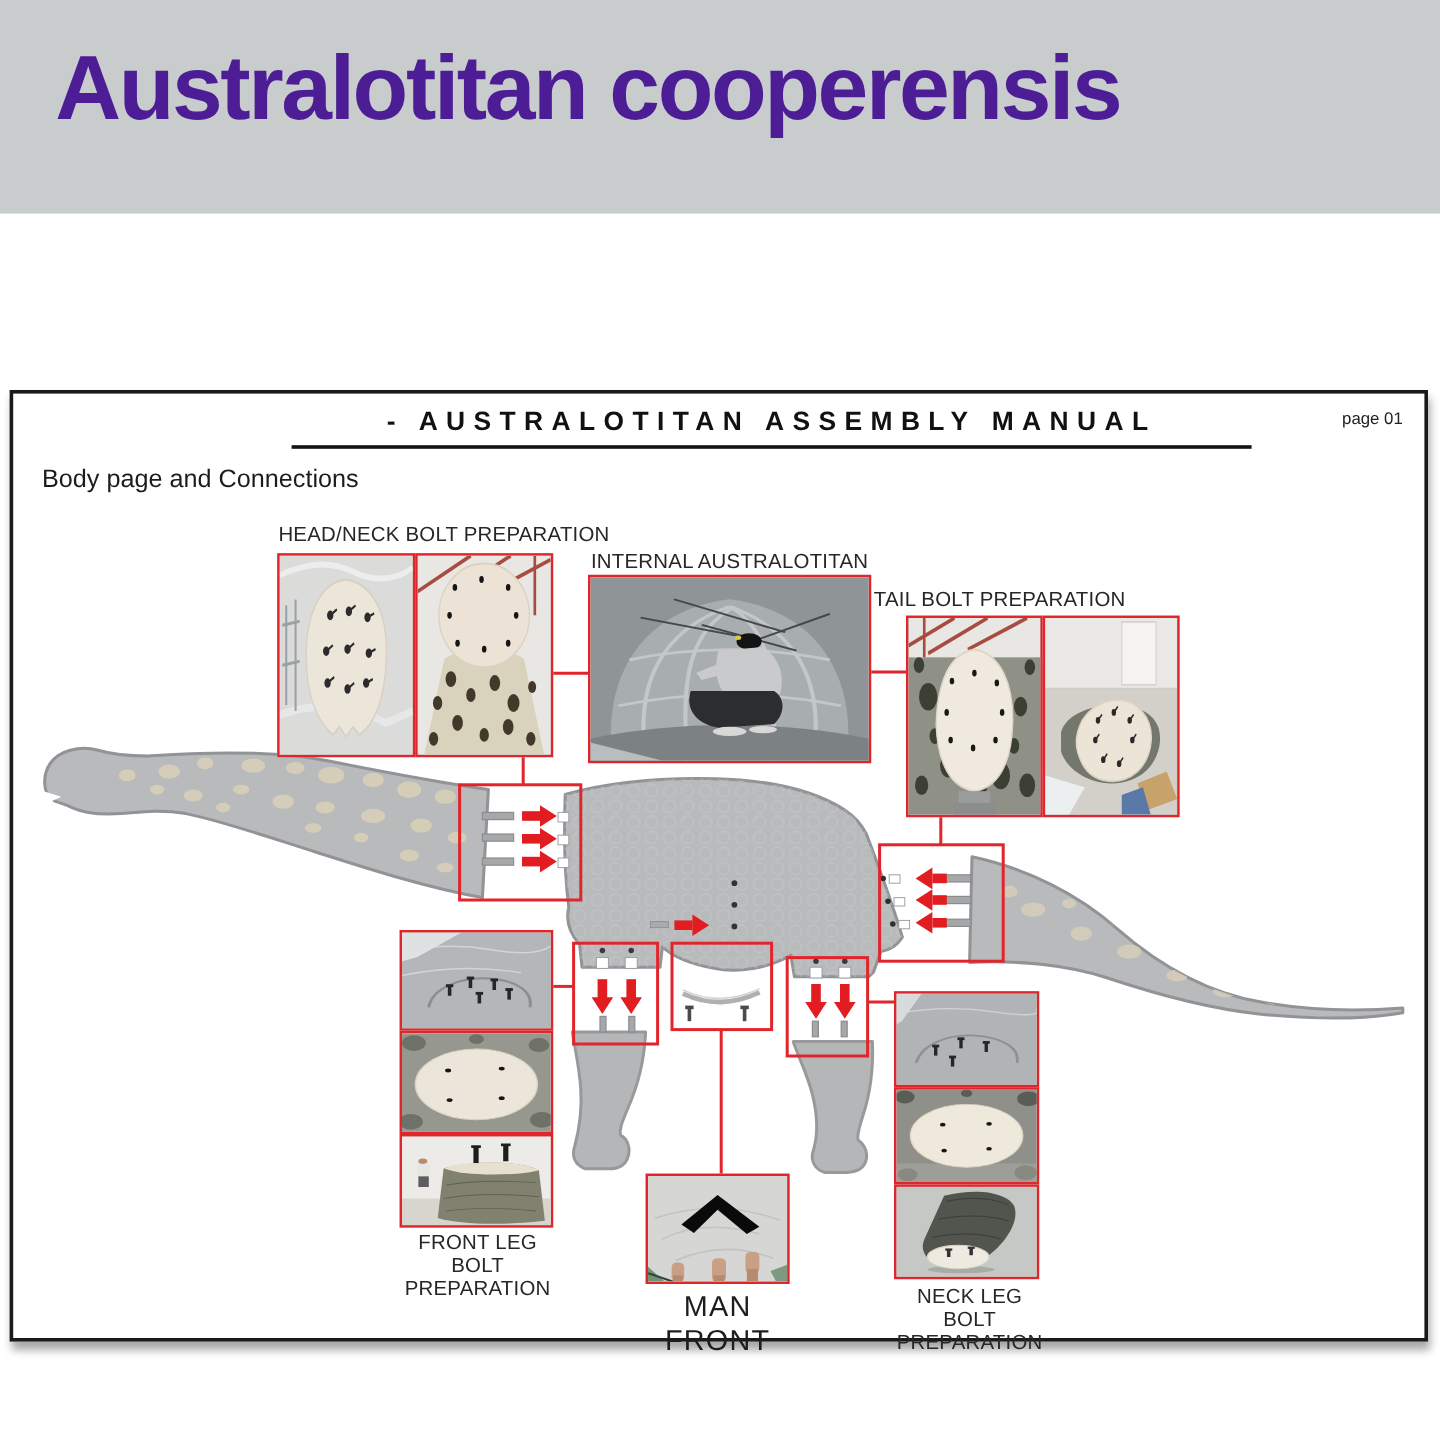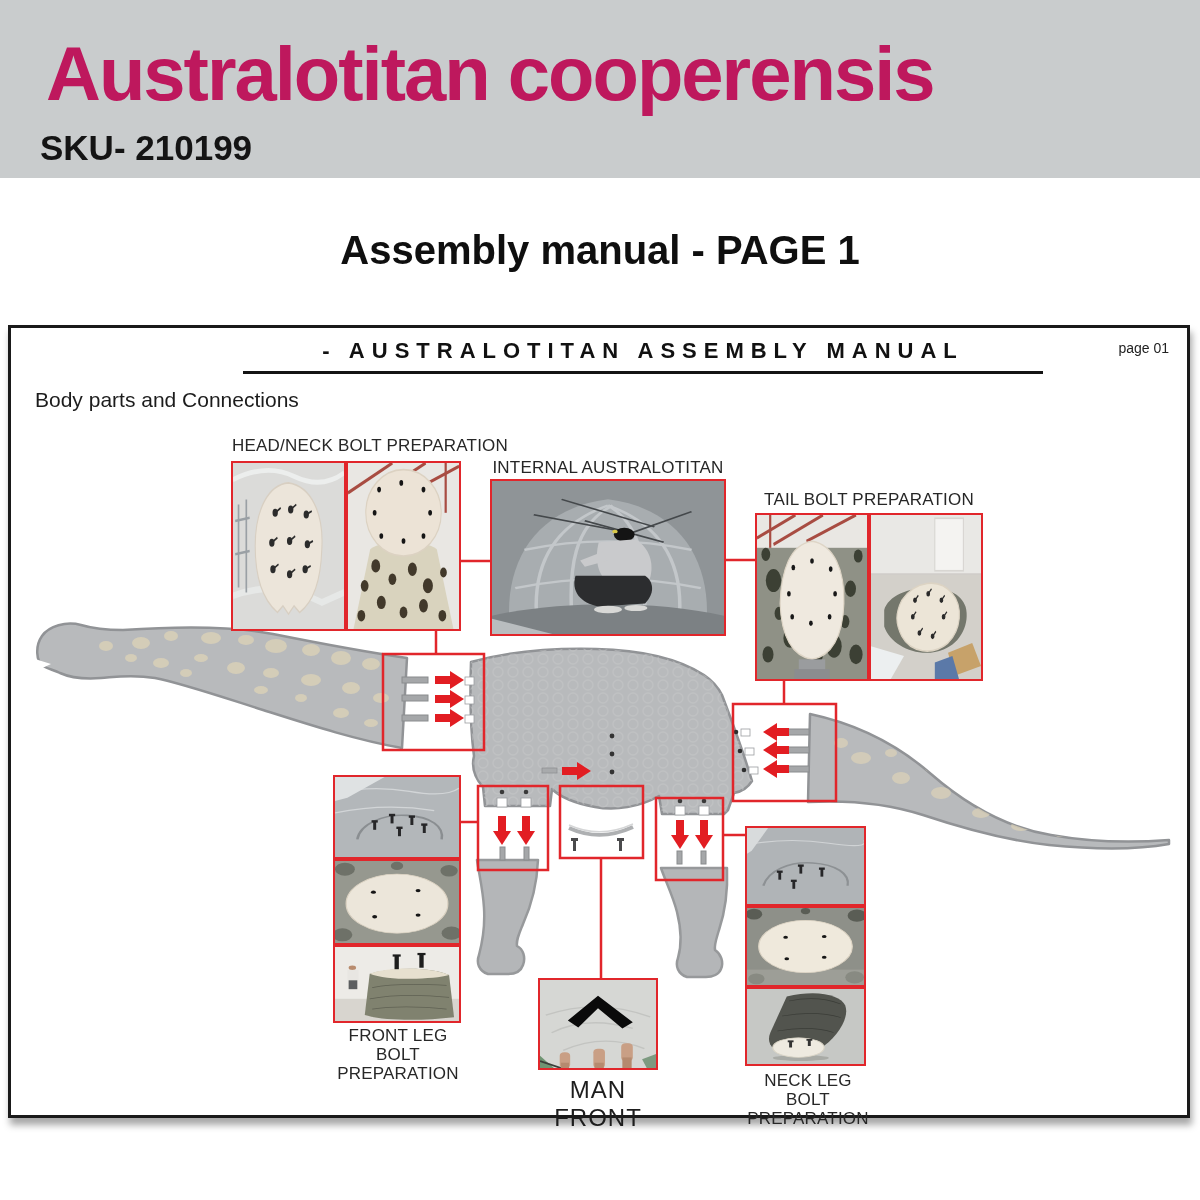--- a/index.html
+++ b/index.html
@@ -1,21 +1,21 @@
 <!DOCTYPE html>
 <html><head>
 <meta charset="utf-8">
 <style>
   html,body{margin:0;padding:0;background:#ffffff;}
   #page{position:relative;width:1200px;height:1200px;background:#ffffff;overflow:hidden;
         font-family:"Liberation Sans",sans-serif;color:#1a1a1a;}
   
   #banner{position:absolute;left:0;top:0;width:1200px;height:178px;background:#c9cccd;}
   #banner .title{position:absolute;left:46px;top:30px;font-size:76px;font-weight:700;
-                 letter-spacing:-2px;color:#be185d;white-space:nowrap;}
+                 letter-spacing:-2px;color:#4c1d95;white-space:nowrap;}
   #banner .sku{position:absolute;left:40px;top:128px;font-size:35px;font-weight:700;color:#141414;}
   
   #subtitle{position:absolute;left:0;top:228px;width:1200px;text-align:center;
             font-size:40px;font-weight:700;color:#0f0f0f;}
   
   #mainbox{position:absolute;left:8px;top:325px;width:1182px;height:793px;background:#ffffff;
            border:3px solid #1a1a1a;box-sizing:border-box;box-shadow:2px 7px 7px rgba(0,0,0,0.35);}
   #mb-header{position:absolute;left:232px;top:10px;width:800px;text-align:center;
              font-size:22px;font-weight:700;letter-spacing:7px;color:#111;
              border-bottom:3px solid #141414;padding-bottom:7px;white-space:nowrap;}
@@ -31,30 +31,28 @@
   
   #diagram{position:absolute;left:0;top:0;width:1176px;height:787px;}
 </style>
 </head>
 <body>
 
 <div id="page">
 
   <div id="banner">
     <div class="title">Australotitan cooperensis</div>
-    <div class="sku">SKU- 210199</div>
   </div>
 
-  <div id="subtitle">Assembly manual - PAGE 1</div>
 
   <div id="mainbox">
 
     <div id="mb-header">- AUSTRALOTITAN ASSEMBLY MANUAL</div>
     <div id="mb-page">page 01</div>
-    <div id="mb-section">Body parts and Connections</div>
+    <div id="mb-section">Body page and Connections</div>
 
     <svg id="diagram" viewBox="0 0 1176 787">
       <defs>
         <pattern id="scales" width="15" height="13" patternUnits="userSpaceOnUse">
           <circle cx="7" cy="6" r="5" fill="none" stroke="#c7c8c9" stroke-width="1.4"></circle>
         </pattern>
         <clipPath id="clipNeck">
           <path d="M32,338 C25,333 24,318 31,308 C38,298 55,293 70,297 C80,300 96,302 112,302
                    C170,298 222,298 262,306 C312,316 362,325 396,330 L391,420
                    C345,412 296,396 252,382 C208,368 170,355 144,350 C120,346 104,349 90,350
@@ -365,21 +363,21 @@
           <circle cx="53" cy="33" r="1.2" fill="#d8c84a"></circle>
           <path d="M46,40 C44,52 46,62 50,66 L68,64 C70,54 68,44 62,38 Z" fill="#c9cacc"></path>
           <polygon points="48,46 38,52 40,56 50,52" fill="#c9cacc"></polygon>
           <path d="M36,62 C34,72 38,80 46,82 L66,80 C70,74 70,66 66,62 Z" fill="#2c2d2f"></path>
           <ellipse cx="50" cy="84" rx="6" ry="2.5" fill="#d8d8d6"></ellipse>
           <ellipse cx="62" cy="83" rx="5" ry="2" fill="#d8d8d6"></ellipse>
         </g>
       </svg>
     </div>
 
-    <div class="plabel center" style="left:744px;top:162px;width:228px;">TAIL BOLT PREPARATION</div>
+    <div class="plabel center" style="left:708px;top:162px;width:228px;">TAIL BOLT PREPARATION</div>
     <div class="ph" style="left:744px;top:185px;width:114px;height:168px;">
       <svg viewBox="0 0 100 100" preserveAspectRatio="none">
         <rect width="100" height="100" fill="#8f9186"></rect>
         <rect width="100" height="20" fill="#e9e7e3"></rect>
         <g stroke="#a84c42" stroke-width="2">
           <line x1="0" y1="14" x2="35" y2="0"></line>
             <line x1="15" y1="18" x2="60" y2="0"></line>
           <line x1="45" y1="16" x2="90" y2="0"></line>
             <line x1="12" y1="0" x2="12" y2="20"></line>
         </g>

